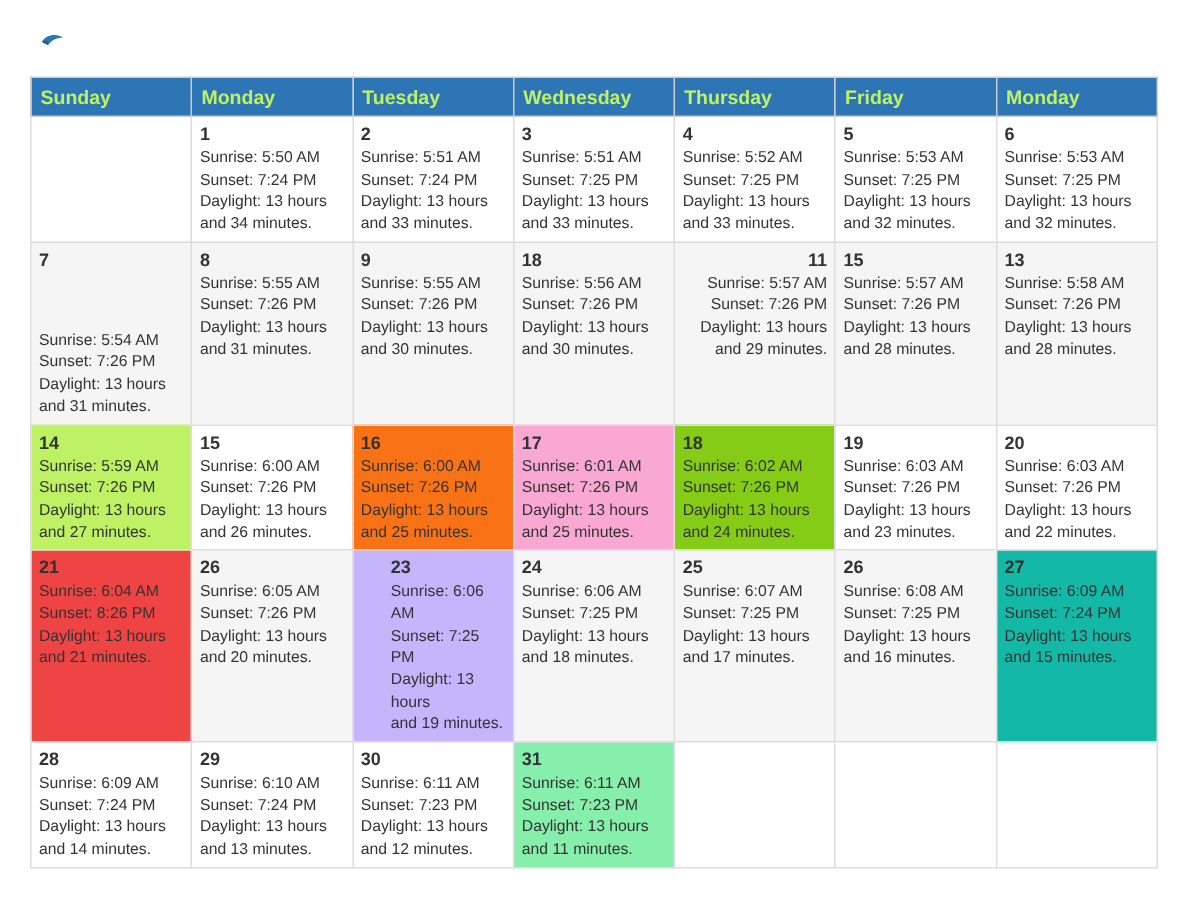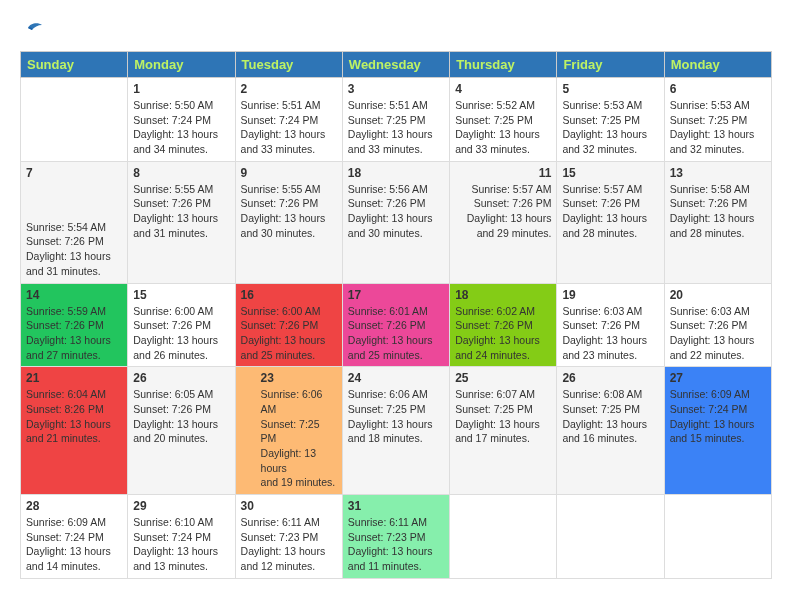--- a/index.html
+++ b/index.html
@@ -205,42 +205,42 @@
         </td>
         <td style="background: rgb(245, 245, 245);">
           <span class="day-number">13</span>
           <div class="day-info" style="white-space: pre-line;">Sunrise: 5:58 AM
 Sunset: 7:26 PM
 Daylight: 13 hours
 and 28 minutes.</div>
         </td>
       </tr>
       <tr>
-        <td style="background: #22c55e; margin-left: 30px;">
+        <td style="background: #bef264; margin-left: 30px;">
           <span class="day-number">14</span>
           <div class="day-info" style="white-space: pre-line;">Sunrise: 5:59 AM
 Sunset: 7:26 PM
 Daylight: 13 hours
 and 27 minutes.</div>
         </td>
         <td style="background: rgb(255, 255, 255);">
           <span class="day-number">15</span>
           <div class="day-info" style="white-space: pre-line;">Sunrise: 6:00 AM
 Sunset: 7:26 PM
 Daylight: 13 hours
 and 26 minutes.</div>
         </td>
-        <td style="background: #ef4444;">
+        <td style="background: #f97316;">
           <span class="day-number">16</span>
           <div class="day-info" style="white-space: pre-line;">Sunrise: 6:00 AM
 Sunset: 7:26 PM
 Daylight: 13 hours
 and 25 minutes.</div>
         </td>
-        <td style="background: #ec4899;">
+        <td style="background: #f9a8d4;">
           <span class="day-number">17</span>
           <div class="day-info" style="white-space: pre-line;">Sunrise: 6:01 AM
 Sunset: 7:26 PM
 Daylight: 13 hours
 and 25 minutes.</div>
         </td>
         <td style="background: #84cc16;">
           <span class="day-number">18</span>
           <div class="day-info" style="white-space: pre-line;">Sunrise: 6:02 AM
 Sunset: 7:26 PM
@@ -270,21 +270,21 @@
 Daylight: 13 hours
 and 21 minutes.</div>
         </td>
         <td style="background: rgb(245, 245, 245);">
           <span class="day-number">26</span>
           <div class="day-info" style="white-space: pre-line;">Sunrise: 6:05 AM
 Sunset: 7:26 PM
 Daylight: 13 hours
 and 20 minutes.</div>
         </td>
-        <td style="background: #fdba74; padding-left: 25px;">
+        <td style="background: #c4b5fd; padding-left: 25px;">
           <span class="day-number">23</span>
           <div class="day-info" style="white-space: pre-line;">Sunrise: 6:06 AM
 Sunset: 7:25 PM
 Daylight: 13 hours
 and 19 minutes.</div>
         </td>
         <td style="background: rgb(245, 245, 245);">
           <span class="day-number">24</span>
           <div class="day-info" style="white-space: pre-line;">Sunrise: 6:06 AM
 Sunset: 7:25 PM
@@ -298,21 +298,21 @@
 Daylight: 13 hours
 and 17 minutes.</div>
         </td>
         <td style="background: rgb(245, 245, 245);">
           <span class="day-number">26</span>
           <div class="day-info" style="white-space: pre-line;">Sunrise: 6:08 AM
 Sunset: 7:25 PM
 Daylight: 13 hours
 and 16 minutes.</div>
         </td>
-        <td style="background: #3b82f6;">
+        <td style="background: #14b8a6;">
           <span class="day-number">27</span>
           <div class="day-info" style="white-space: pre-line;">Sunrise: 6:09 AM
 Sunset: 7:24 PM
 Daylight: 13 hours
 and 15 minutes.</div>
         </td>
       </tr>
       <tr>
         <td style="background: rgb(255, 255, 255);">
           <span class="day-number">28</span>

